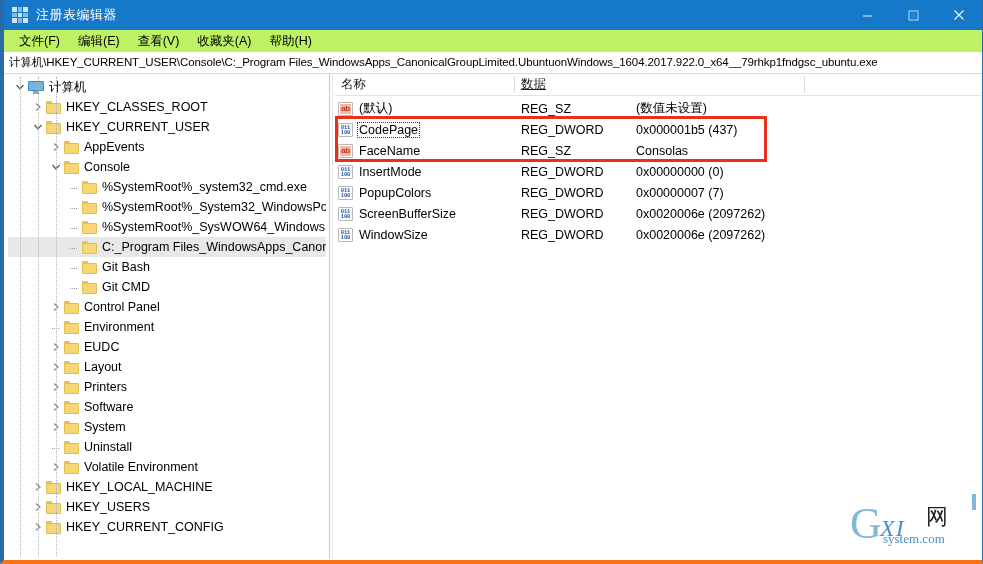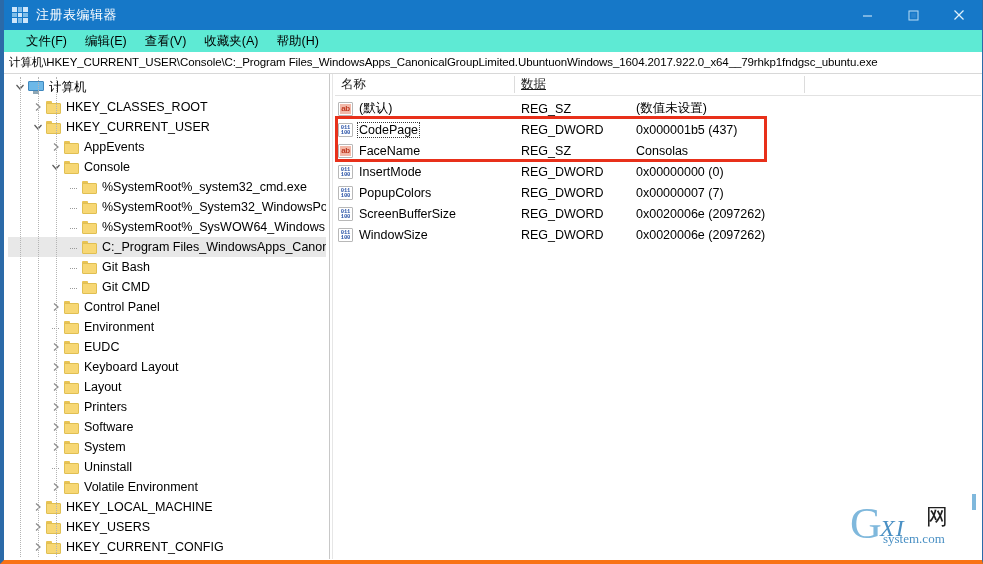--- a/index.html
+++ b/index.html
@@ -34,22 +34,22 @@
     white-space:nowrap;
   }
   .caption-buttons{position:absolute;right:0;top:0;height:30px;display:flex;}
   .cap-btn{
     width:46px;height:30px;display:flex;align-items:center;justify-content:center;
     color:#ffffff;font-size:13px;line-height:1;
   }
   .cap-btn svg{display:block;}
   
   .menubar{
-    height:22px;background:#5eead4;display:flex;align-items:flex-end;
-    padding-left:13px;border-bottom:0;
+    height:22px;background:#bef264;display:flex;align-items:flex-end;
+    padding-left:6px;border-bottom:0;
   }
   .menu-item{
     font-size:12.5px;color:#000000;padding:2px 9px;white-space:nowrap;
   }
   
   .addressbar{
     height:21px;background:#ffffff;display:flex;align-items:center;
     padding-left:5px;border-bottom:1px solid #d8d8d8;
   }
   .address-text{
@@ -402,33 +402,20 @@
             <span style="width: 40px; height: 1px; flex: 0 0 auto;"></span>
             <span class="chev">
               <svg width="10" height="10" viewBox="0 0 10 10">
                 <path d="M3 1.5 L7 5 L3 8.5" fill="none" stroke="#8a8a8a" stroke-width="1.2"></path>
               </svg>
             </span>
             <span class="folder">
               <span class="tab"></span>
               <span class="body"></span>
             </span>
-            <span class="tlabel">Keyboard Layout</span>
-          </div>
-          <div class="tnode">
-            <span style="width: 40px; height: 1px; flex: 0 0 auto;"></span>
-            <span class="chev">
-              <svg width="10" height="10" viewBox="0 0 10 10">
-                <path d="M3 1.5 L7 5 L3 8.5" fill="none" stroke="#8a8a8a" stroke-width="1.2"></path>
-              </svg>
-            </span>
-            <span class="folder">
-              <span class="tab"></span>
-              <span class="body"></span>
-            </span>
             <span class="tlabel">Layout</span>
           </div>
           <div class="tnode">
             <span style="width: 40px; height: 1px; flex: 0 0 auto;"></span>
             <span class="chev">
               <svg width="10" height="10" viewBox="0 0 10 10">
                 <path d="M3 1.5 L7 5 L3 8.5" fill="none" stroke="#8a8a8a" stroke-width="1.2"></path>
               </svg>
             </span>
             <span class="folder">

